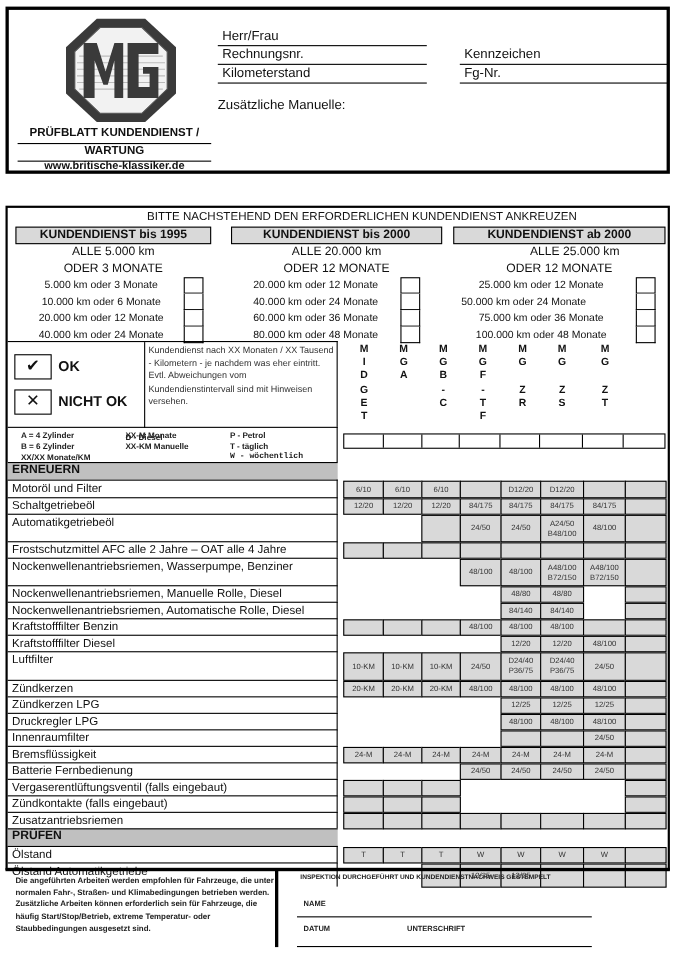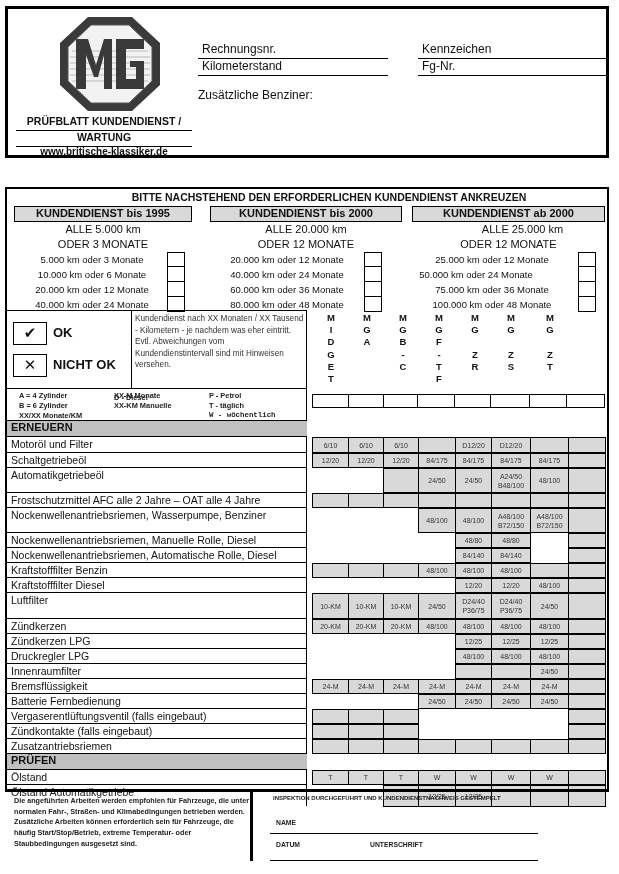--- a/index.html
+++ b/index.html
@@ -9,21 +9,21 @@
   
   #header { position: absolute; left: 5px; top: 6px; width: 604px; height: 152px; border: 3px solid #000; }
   #logo { position: absolute; left: 50px; top: 6px; width: 104px; height: 98px; }
   .hdr-title { position: absolute; left: 8px; width: 176px; text-align: center; font-weight: bold; font-size: 10.5px; }
   .hdr-line { position: absolute; left: 8px; width: 176px; border-top: 1.5px solid #000; }
   .field { position: absolute; font-size: 12px; width: 190px; border-bottom: 1.5px solid #000; padding-left: 4px; height: 17px; line-height: 15px; }
   #extra-label { position: absolute; left: 190px; top: 79px; font-size: 12px; }
 
   
   #main { position: absolute; left: 5px; top: 187px; width: 604px; height: 604px; border: 2px solid #000; }
-  #main-title { position: absolute; left: 0; top: 2px; width: 600px; text-align: center; font-weight: bold; font-size: 10.5px; padding-left: 44px; }
+  #main-title { position: absolute; left: 0; top: 2px; width: 600px; text-align: center; font-weight: normal; font-size: 10.5px; padding-left: 44px; }
   .svc-head { position: absolute; top: 17px; height: 16px; background: #d9d9d9; border: 1.5px solid #000; font-weight: bold; font-size: 11px; text-align: center; line-height: 13px; }
   .svc-line { position: absolute; font-size: 11px; text-align: center; }
   .svc-row { position: absolute; font-size: 9.5px; text-align: center; }
   .chk { position: absolute; width: 18px; height: 15px; border: 1.5px solid #000; border-top: none; background: #fff; }
   .chk.first { border-top: 1.5px solid #000; }
 
   #legend-box { position: absolute; left: 0; top: 121px; width: 300px; height: 78px; border-top: 1.5px solid #000; border-right: 1.5px solid #000; }
   .ok-box { position: absolute; width: 34px; height: 23px; border: 1.5px solid #000; text-align: center; line-height: 20px; font-size: 15px; }
   .ok-label { position: absolute; font-size: 13px; font-weight: bold; }
   #legend-note { position: absolute; left: 124px; top: 0; width: 176px; height: 78px; border-left: 1.5px solid #000; font-size: 8.2px; line-height: 11.5px; padding: 2px 3px; color: #333; }
@@ -63,25 +63,26 @@
     </g>
     <path d="M18 74 L18 24 L30 24 L38 50 L46 24 L54 24 L54 74 L46 74 L46 40 L40 62 L36 62 L28 40 L28 74 Z" fill="#3a3a3a"></path>
     <path d="M58 24 L86 24 L86 34 L68 34 L68 64 L78 64 L78 52 L72 52 L72 46 L86 46 L86 74 L58 74 Z" fill="#3a3a3a"></path>
   </svg>
   <div class="hdr-title" style="top:106px;">PRÜFBLATT KUNDENDIENST /</div>
   <div class="hdr-line" style="top:121px;"></div>
   <div class="hdr-title" style="top:122px;">WARTUNG</div>
   <div class="hdr-line" style="top:137px;"></div>
   <div class="hdr-title" style="top:137px; font-size:10px;">www.britische-klassiker.de</div>
 
+  <div class="field" style="left:190px; top:16px;">Herr/Frau</div>
   <div class="field" style="left:190px; top:33px;">Rechnungsnr.</div>
   <div class="field" style="left:190px; top:50px;">Kilometerstand</div>
   <div class="field" style="left:410px; top:50px;">Fg-Nr.</div>
   <div class="field" style="left:410px; top:33px;">Kennzeichen</div>
-  <div id="extra-label">Zusätzliche Benziner:</div>
+  <div id="extra-label">Zusätzliche Manuelle:</div>
 </div>
 
 <div id="main">
   <div id="main-title">BITTE NACHSTEHEND DEN ERFORDERLICHEN KUNDENDIENST ANKREUZEN</div>
 
   <div class="svc-head" style="left:7px; width:178px;">KUNDENDIENST bis 1995</div>
   <div class="svc-line" style="left:7px; width:178px; top:34px;">ALLE 5.000 km</div>
   <div class="svc-line" style="left:7px; width:178px; top:49px;">ODER 3 MONATE</div>
   <div class="svc-row" style="left:20px; width:130px; top:65px;">5.000 km oder 3 Monate</div>
   <div class="svc-row" style="left:20px; width:130px; top:80px;">10.000 km oder 6 Monate</div>

